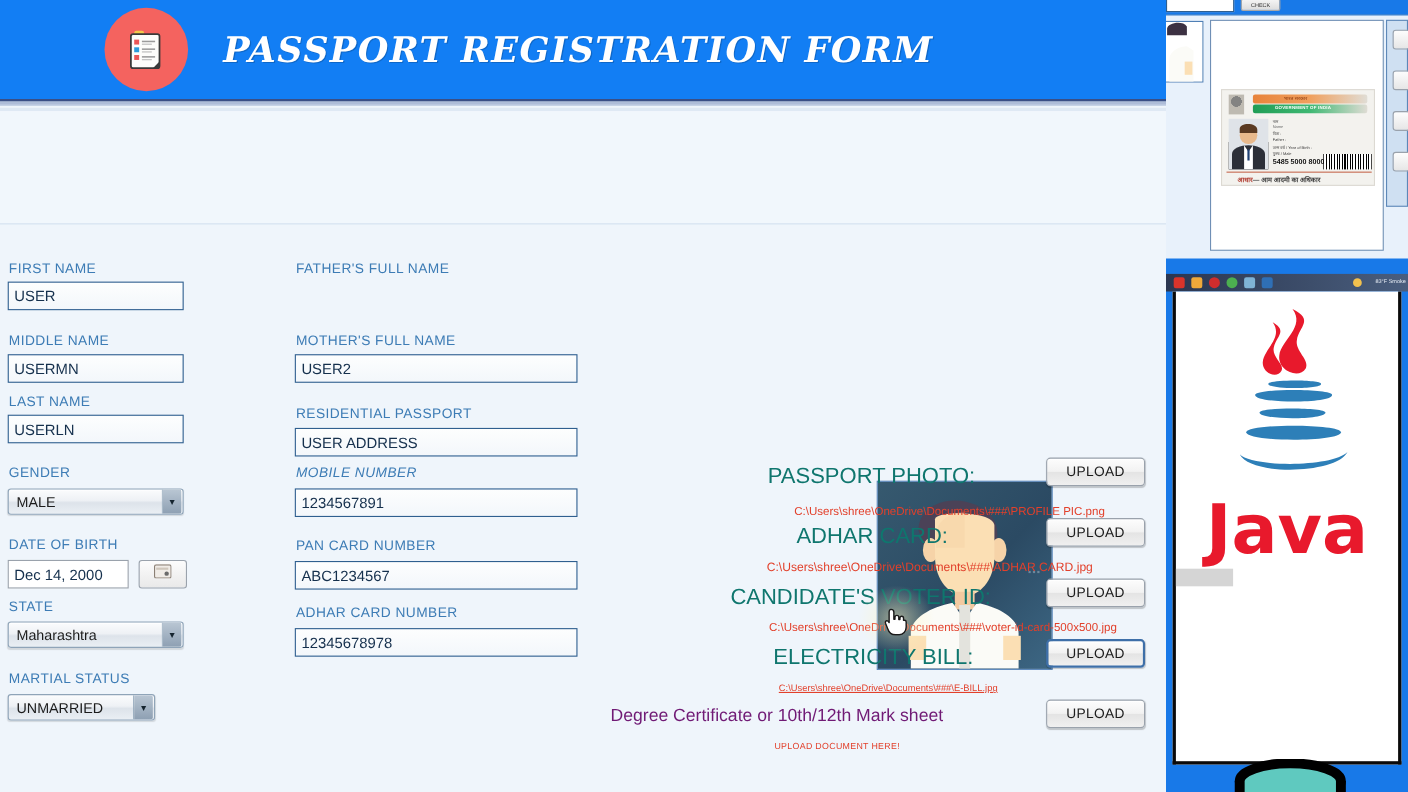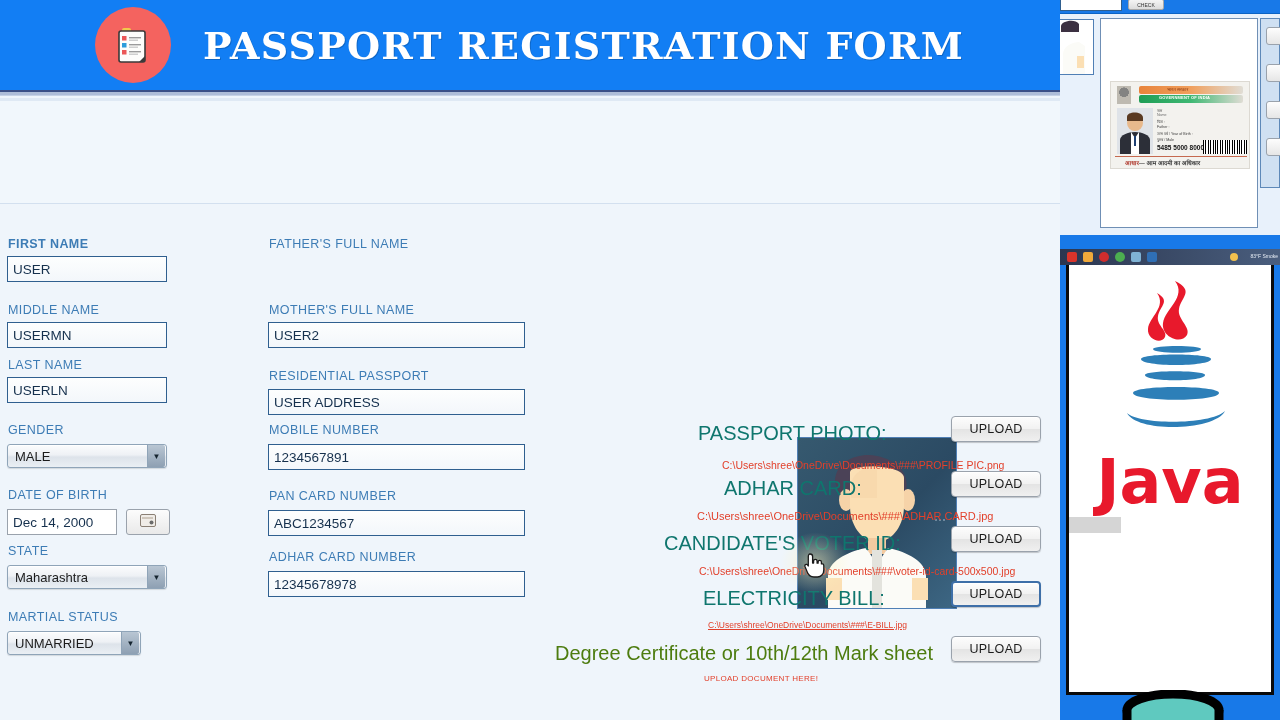--- a/index.html
+++ b/index.html
@@ -30,24 +30,25 @@
     border-radius: 50%;
     background: #f4635f;
     display: flex; align-items: center; justify-content: center;
     flex: none;
   }
   #header-title {
     margin-left: 32px;
     color: #ffffff;
     font-family: "DejaVu Serif", serif;
     font-weight: bold;
-    font-size: 38px;
+    font-size: 32px;
     letter-spacing: 1.2px;
     text-shadow: 1px 1px 0 rgba(0,0,0,.18);
     white-space: nowrap;
+    font-style: italic;
   }
   #header-rule-outer {
     position: absolute; left: 0; top: 90px; width: 1060px; height: 6px;
     background: #aebdd8; border-top: 2px solid #3a4f86; border-bottom: 1px solid #c6d2e6;
   }
   #header-rule-inner {
     position: absolute; left: 0; top: 98px; width: 1060px; height: 3px;
     background: #dfe9f4;
   }
 
@@ -138,21 +139,21 @@
     position: absolute; width: 90px; height: 26px;
     border: 1px solid #9aa2ac; border-radius: 4px;
     background: linear-gradient(#fdfdfd 0%, #f2f2f2 48%, #e4e4e4 52%, #f0f0f0 100%);
     box-shadow: 0 1px 1px rgba(0,0,0,.2), inset 0 1px 0 #ffffff;
     font-size: 12.5px; color: #1c1c1c;
     display: flex; align-items: center; justify-content: center;
     cursor: pointer; letter-spacing: .3px;
   }
   .up-btn.focused { border: 2px solid #3e6fa8; }
   #degree-label {
-    position: absolute; color: #4d7c0f; font-size: 20px; white-space: nowrap;
+    position: absolute; color: #701a75; font-size: 16px; white-space: nowrap;
   }
 
   
   #right-panel {
     position: absolute; left: 1060px; top: 0; width: 220px; height: 720px;
     background: #1879e8; overflow: hidden; padding-left: 37px;
   }
   #rp-top-bar {
     position: absolute; left: 0; top: 0; width: 220px; height: 13px;
     background: #1879e8;
@@ -317,21 +318,21 @@
       <div class="lbl-login" style="left:66px; top:158px;">Password:</div>
       <input class="tf" style="position: absolute; left: 182px; top: 155px; width: 155px; height: 22px;" value="***">
       <button class="btn3d" style="position:absolute; left:349px; top:153px; width:73px; height:27px;">APP NO</button>
       <div id="app-no-line">
         <span>APPLICATION NO:</span><span id="app-no-value">132</span>
       </div>
     </div>
 
     <div id="form-body">
 
-      <div class="fld-label" style="left:8px; top:32px;font-weight:bold;">FIRST NAME</div>
+      <div class="fld-label" style="left:8px; top:32px;">FIRST NAME</div>
       <input class="tf" style="position: absolute; left: 7px; top: 51px; width: 160px; height: 26px;" value="USER">
 
       <div class="fld-label" style="left:8px; top:98px;">MIDDLE NAME</div>
       <input class="tf" style="position: absolute; left: 7px; top: 117px; width: 160px; height: 26px;" value="USERMN">
 
       <div class="fld-label" style="left:8px; top:153px;">LAST NAME</div>
       <input class="tf" style="position: absolute; left: 7px; top: 172px; width: 160px; height: 26px;" value="USERLN">
 
       <div class="fld-label" style="left:8px; top:218px;">GENDER</div>
       <div class="combo" style="left:7px; top:239px; width:160px;">
@@ -364,21 +365,21 @@
       </div>
 
       <div class="fld-label" style="left:269px; top:32px;">FATHER'S FULL NAME</div>
 
       <div class="fld-label" style="left:269px; top:98px;">MOTHER'S FULL NAME</div>
       <input class="tf" style="position: absolute; left: 268px; top: 117px; width: 257px; height: 26px;" value="USER2">
 
       <div class="fld-label" style="left:269px; top:164px;">RESIDENTIAL PASSPORT</div>
       <input class="tf" style="position: absolute; left: 268px; top: 184px; width: 257px; height: 26px;" value="USER ADDRESS">
 
-      <div class="fld-label" style="left:269px; top:218px;">MOBILE NUMBER</div>
+      <div class="fld-label" style="left:269px; top:218px;font-style:italic;">MOBILE NUMBER</div>
       <input class="tf" style="position: absolute; left: 268px; top: 239px; width: 257px; height: 26px;" value="1234567891">
 
       <div class="fld-label" style="left:269px; top:284px;">PAN CARD NUMBER</div>
       <input class="tf" style="position: absolute; left: 268px; top: 305px; width: 257px; height: 26px;" value="ABC1234567">
 
       <div class="fld-label" style="left:269px; top:345px;">ADHAR CARD NUMBER</div>
       <input class="tf" style="position: absolute; left: 268px; top: 366px; width: 257px; height: 26px;" value="12345678978">
 
       <div id="photo-box">
         <svg width="158" height="170" viewBox="0 0 158 170">

